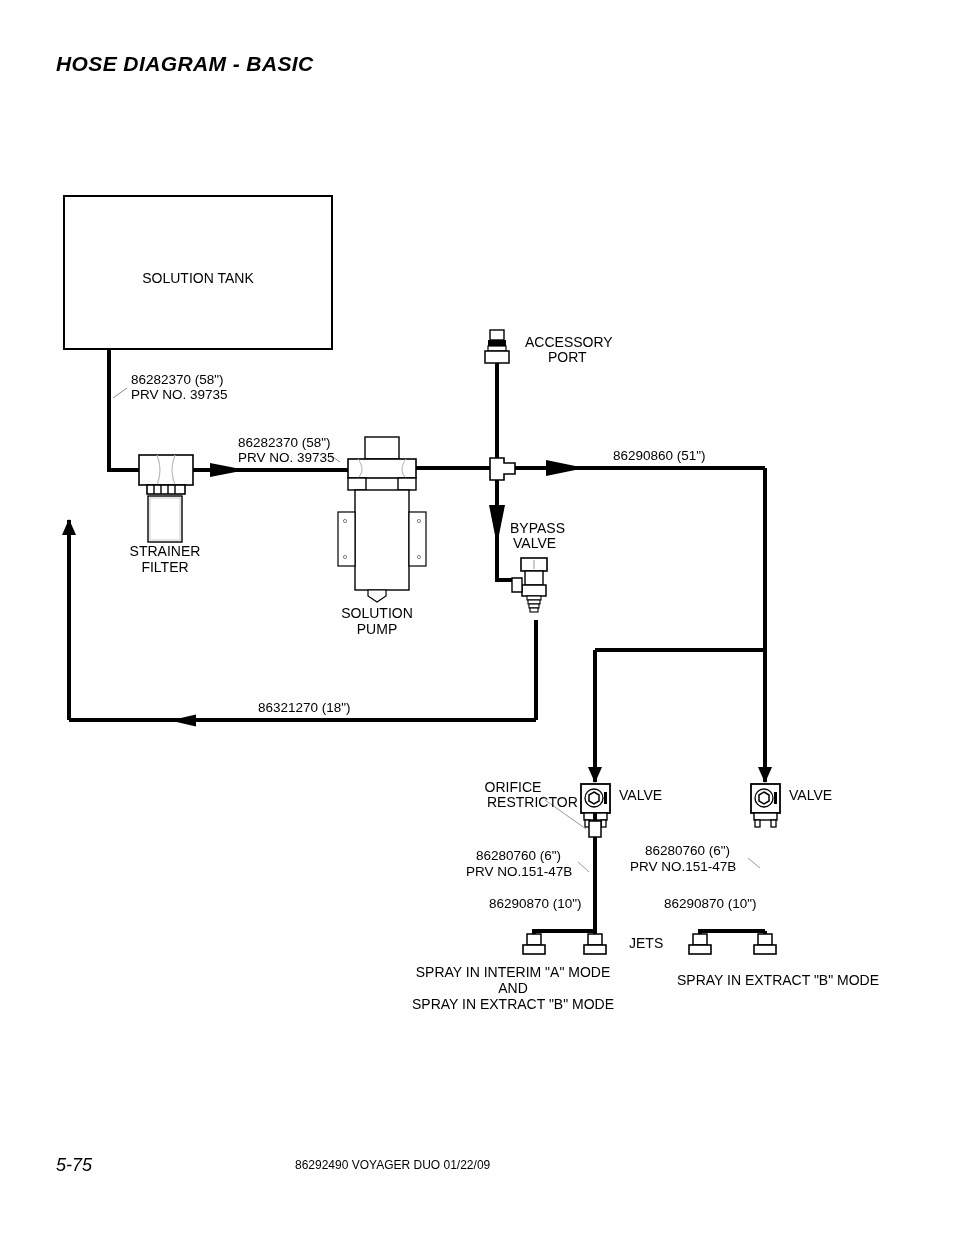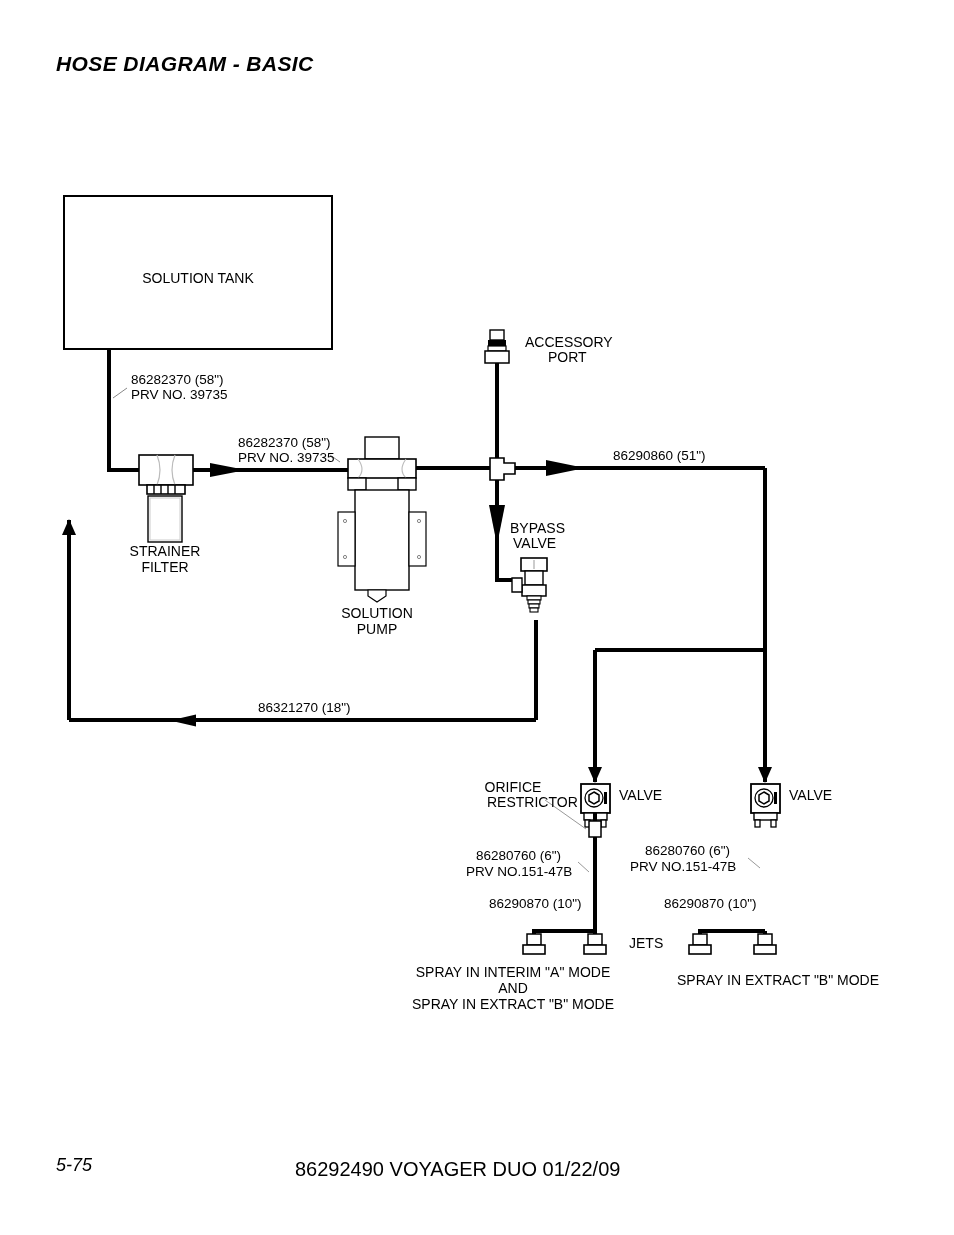--- a/index.html
+++ b/index.html
@@ -42,21 +42,21 @@
     top: 1155px;
     font-size: 18px;
     font-weight: normal;
     font-style: italic;
     white-space: nowrap;
   }
   .footer-doc {
     position: absolute;
     left: 295px;
     top: 1158px;
-    font-size: 20px;
+    font-size: 12px;
     white-space: nowrap;
   }
   text {
     font-family: "Liberation Sans", sans-serif;
     fill: #000000;
   }
   .lbl { font-size: 13.5px; }
   .lbl-cap { font-size: 14px; }
 </style>
 </head>

